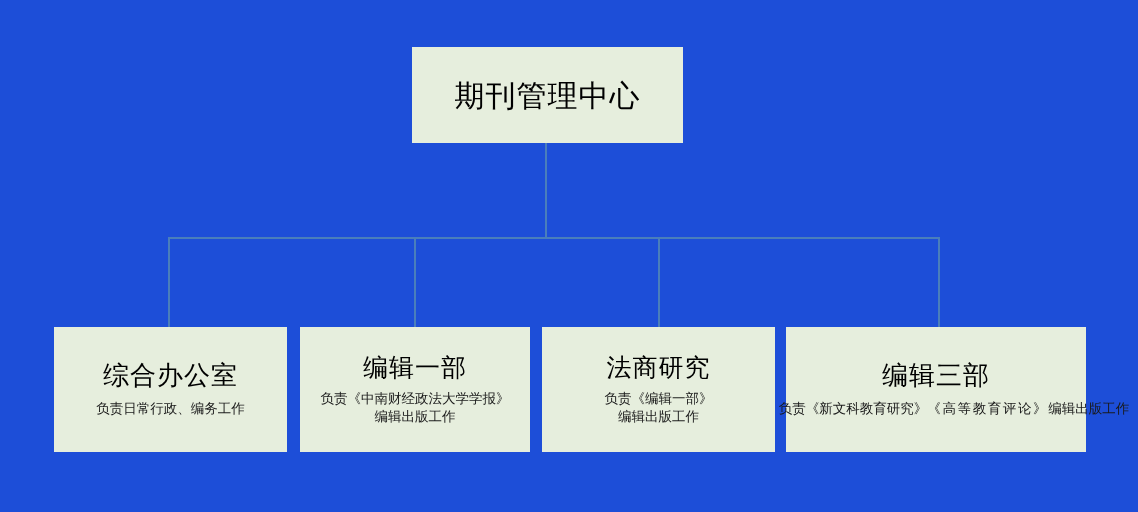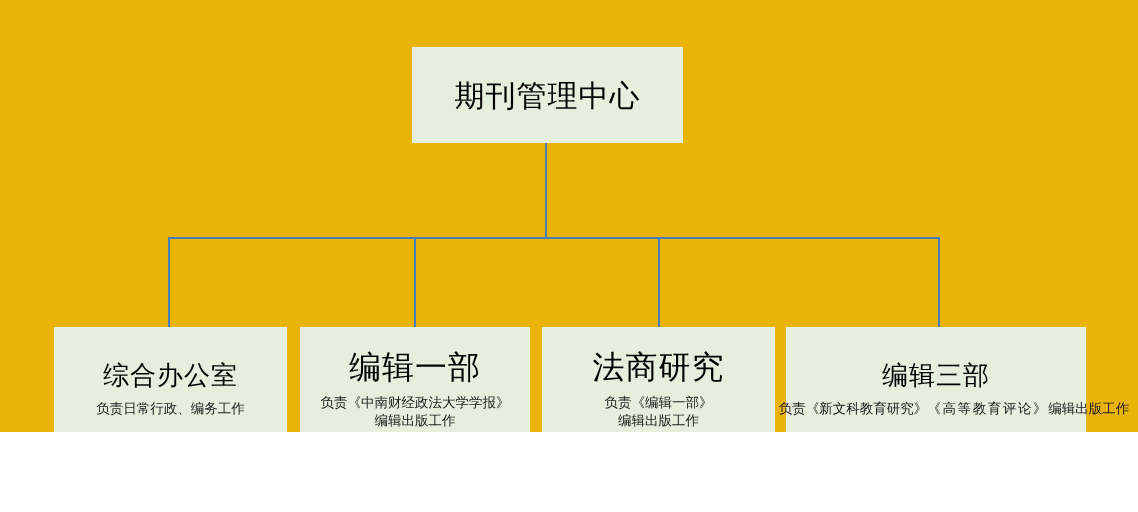--- a/index.html
+++ b/index.html
@@ -9,22 +9,22 @@
     background: #ffffff;
   }
   body {
     font-family: "Liberation Sans", "DejaVu Sans", sans-serif;
     -webkit-font-smoothing: antialiased;
   }
 
   #org-chart {
     position: relative;
     width: 1138px;
-    height: 432px;
-    background: #eab308;
+    height: 512px;
+    background: #1d4ed8;
     overflow: hidden;
   }
 
   
   .node {
     position: absolute;
     background: #e6eedd;
     box-sizing: border-box;
     display: flex;
     flex-direction: column;
@@ -60,21 +60,21 @@
     letter-spacing: 1px;
   }
 
   
   .node-leaf {
     top: 327px;
     height: 125px;
     padding: 12px 6px;
   }
   .node-leaf .node-title {
-    font-size: 32px;
+    font-size: 25px;
     letter-spacing: 1px;
     margin-bottom: 9px;
   }
   .node-leaf .node-desc {
     font-size: 13.5px;
   }
 
   #node-office   { left: 54px;  width: 233px; }
   #node-edit-1   { left: 300px; width: 230px; }
   #node-edit-2   { left: 542px; width: 233px; }

